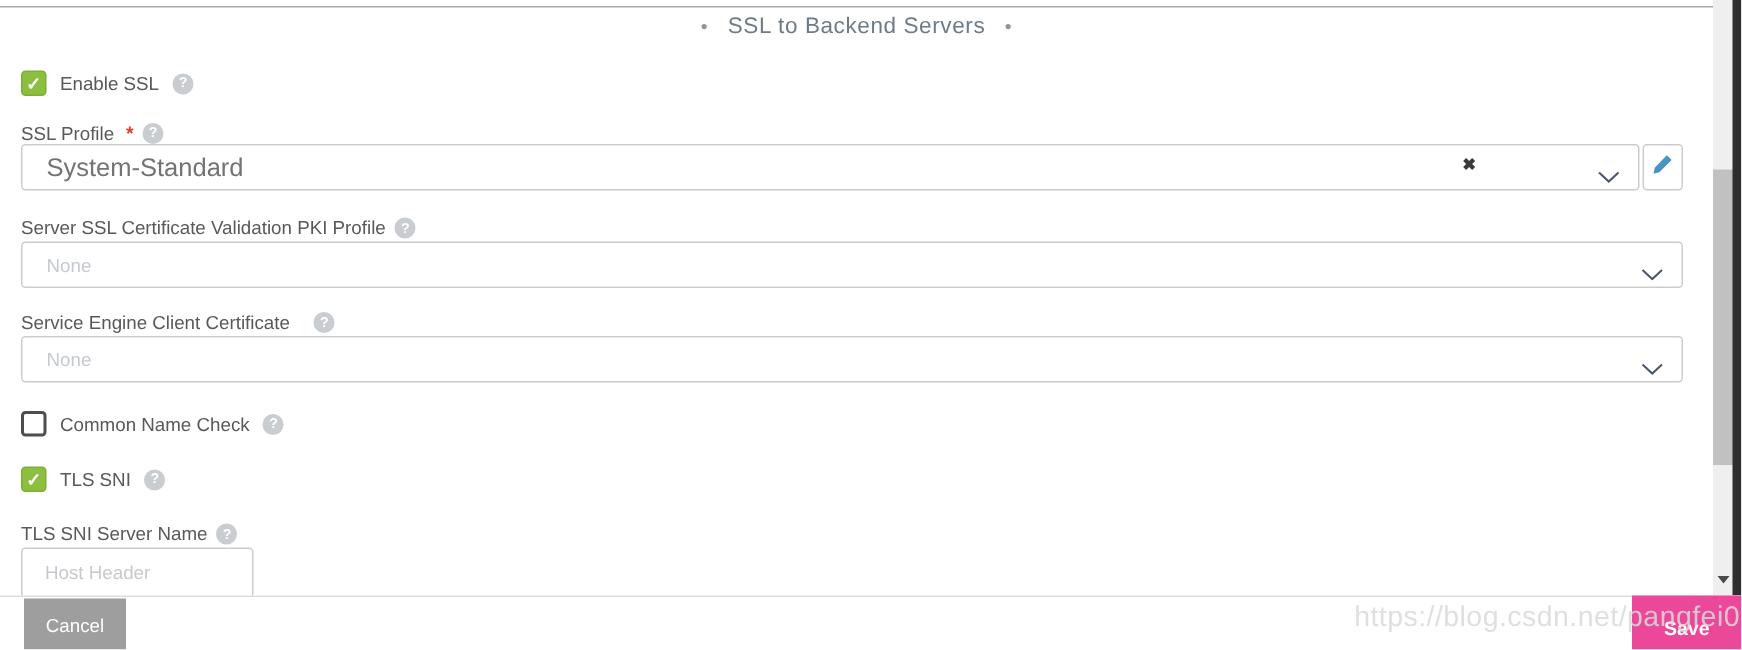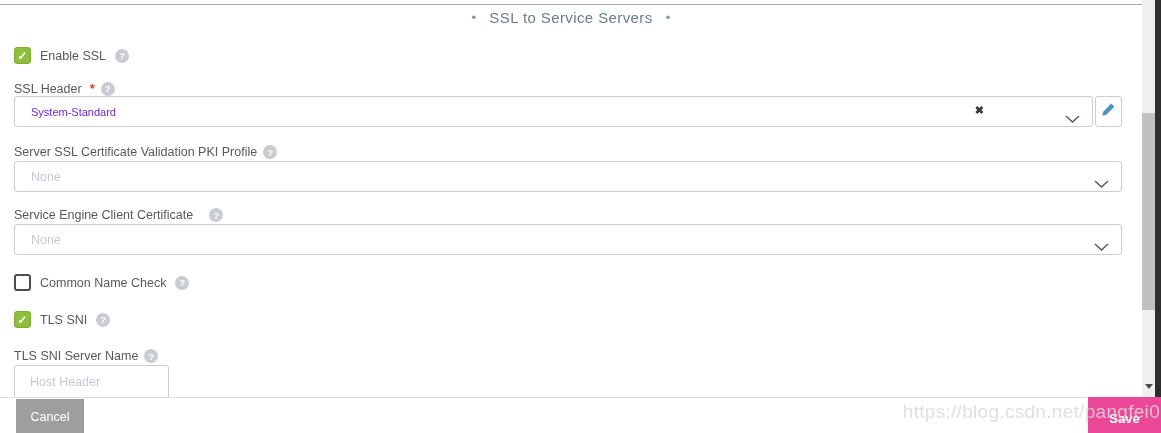--- a/index.html
+++ b/index.html
@@ -16,21 +16,21 @@
   .checkbox.unchecked{background:#fff;border:2px solid #4d4d4d;}
   .checkbox .check-glyph{color:#fff;font-size:12px;font-weight:bold;line-height:1;}
   .cb-label{font-size:12.5px;color:#58595b;}
   .help{width:14px;height:14px;border-radius:50%;background:#c9cdd1;color:#fff;font-size:9.5px;
         font-weight:bold;display:inline-flex;align-items:center;justify-content:center;flex:0 0 auto;}
   .field-label{position:absolute;left:14px;display:flex;align-items:center;gap:6px;
                font-size:12.5px;color:#58595b;}
   .req{color:#e03c31;font-weight:bold;font-size:13px;margin-left:2px;}
   .selectbox{position:absolute;box-sizing:border-box;border:1px solid #ccc;border-radius:3px;
              background:#fff;height:31px;display:flex;align-items:center;cursor:pointer;}
-  .sel-value{padding-left:16px;font-size:11px;color:#6d28d9;}
+  .sel-value{padding-left:16px;font-size:17px;color:#737373;}
   .sel-placeholder{padding-left:16px;font-size:12.5px;color:#c6cad0;}
   .clear-x{position:absolute;right:108px;top:8px;font-size:11px;font-weight:bold;color:#3a3a3a;
            cursor:pointer;line-height:1;}
   .chev{position:absolute;right:12px;top:12px;}
   .edit-btn{position:absolute;box-sizing:border-box;border:1px solid #ccc;border-radius:3px;
             background:#fff;width:27px;height:31px;display:flex;align-items:center;
             justify-content:center;cursor:pointer;}
   .textinput{position:absolute;box-sizing:border-box;border:1px solid #ccc;border-radius:3px;
              background:#fff;height:34px;padding:0 0 0 15px;font-size:12.5px;color:#4a4a4a;
              font-family:"Liberation Sans",sans-serif;outline:none;}
@@ -52,34 +52,34 @@
 </style>
 </head>
 <body>
 
 <div class="page">
 
   <div class="top-rule"></div>
 
   <div class="title-row">
     <span class="title-bullet">•</span>
-    <span>SSL to Service Servers</span>
+    <span>SSL to Backend Servers</span>
     <span class="title-bullet">•</span>
   </div>
 
   <div class="check-row" style="top:47px;">
     <div class="checkbox checked">
       <span class="check-glyph">✓</span>
     </div>
     <span class="cb-label">Enable SSL</span>
     <span class="help">?</span>
   </div>
 
   <div class="field-label" style="top:81px;">
-    <span>SSL Header</span>
+    <span>SSL Profile</span>
     <span class="req">*</span>
     <span class="help">?</span>
   </div>
   <div class="selectbox" style="left:14px;top:96px;width:1079px;">
     <span class="sel-value">System-Standard</span>
     <span class="clear-x">✖</span>
     <span class="chev">
       <svg width="15" height="8" viewBox="0 0 15 8">
           <polyline points="1,1 7.5,7 14,1" fill="none" stroke="#4a5a6e" stroke-width="1.4"></polyline>
         </svg>

